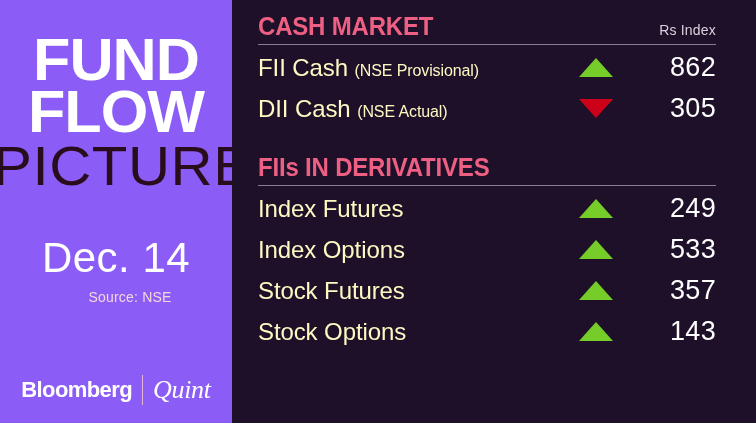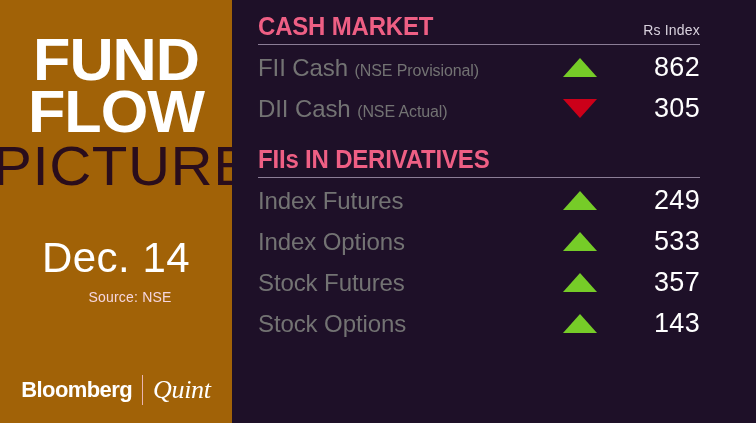--- a/index.html
+++ b/index.html
@@ -15,21 +15,21 @@
     font-family: "Liberation Sans", sans-serif;
     background: #1e1028;
     display: flex;
   }
 
   
   .brand-panel {
     position: relative;
     width: 232px;
     height: 423px;
-    background: #a16207;
+    background: #8b5cf6;
     flex: 0 0 232px;
     box-sizing: border-box;
     overflow: hidden;
   }
   .brand-title {
     position: absolute;
     left: 0;
     right: 0;
     top: 34px;
     text-align: center;
@@ -106,21 +106,21 @@
     letter-spacing: -0.3px;
   }
 
   
   .data-panel {
     position: relative;
     flex: 1 1 auto;
     height: 310px;
     background: #1e1028;
     box-sizing: border-box;
-    padding: 12px 56px 0 26px;
+    padding: 12px 40px 0 26px;
   }
 
   .section-head {
     display: flex;
     align-items: baseline;
     justify-content: space-between;
     padding-bottom: 3px;
   }
   .section-title {
     font-family: "Liberation Sans", sans-serif;
@@ -144,21 +144,21 @@
   .rule.short { width: 100%; }
 
   .row {
     display: flex;
     align-items: center;
     height: 41px;
   }
   .row-label {
     flex: 1 1 auto;
     white-space: nowrap;
-    color: #737373;
+    color: #fef9c3;
     font-size: 24px;
     letter-spacing: -0.1px;
   }
   .row-label .sub {
     font-size: 16px;
     letter-spacing: -0.1px;
   }
   .row-arrow {
     flex: 0 0 56px;
     display: flex;
@@ -179,21 +179,21 @@
   }
   .row-value {
     flex: 0 0 92px;
     text-align: right;
     color: #ffffff;
     font-size: 27px;
     letter-spacing: 0.3px;
   }
 
   .derivatives-head {
-    margin-top: 16px;
+    margin-top: 24px;
   }
 </style>
 </head>
 <body>
 
 <div class="screen">
 
   <div class="brand-panel">
 
     <div class="brand-title">

